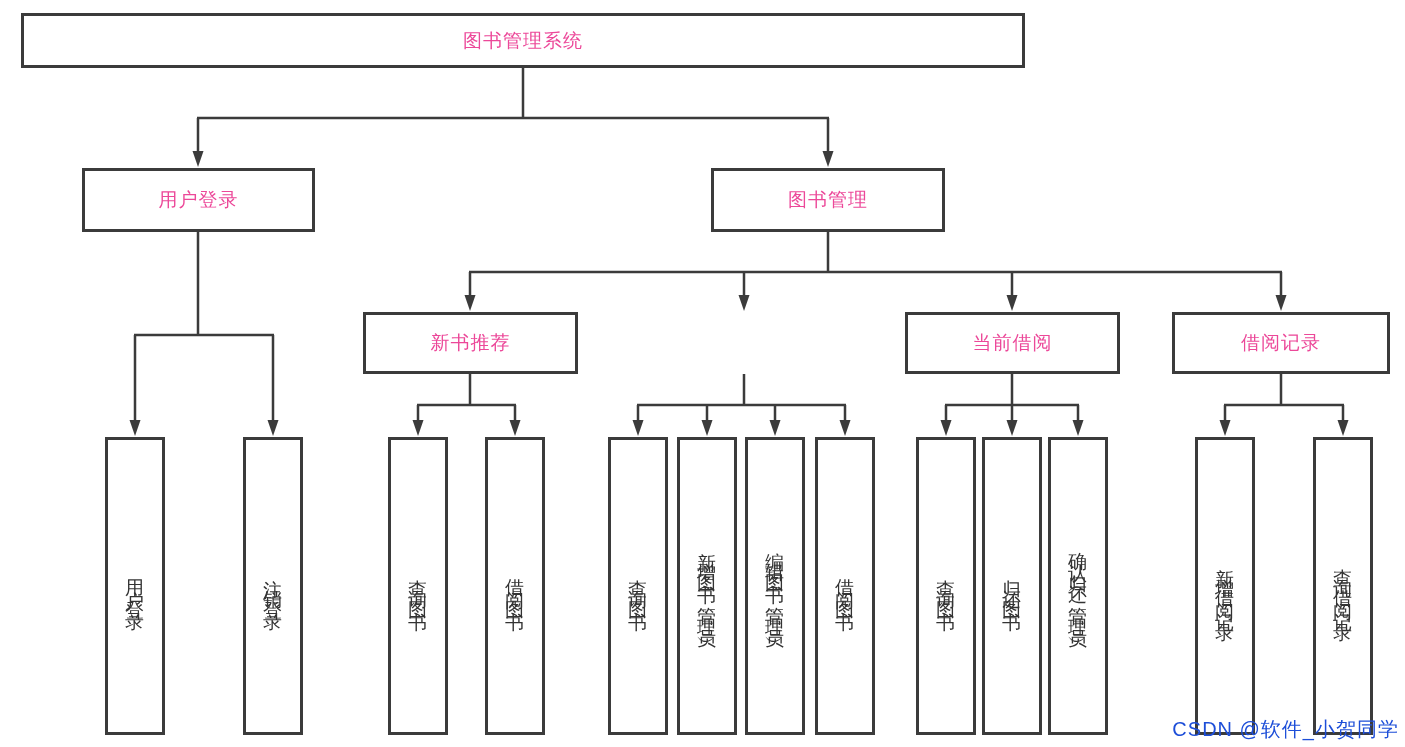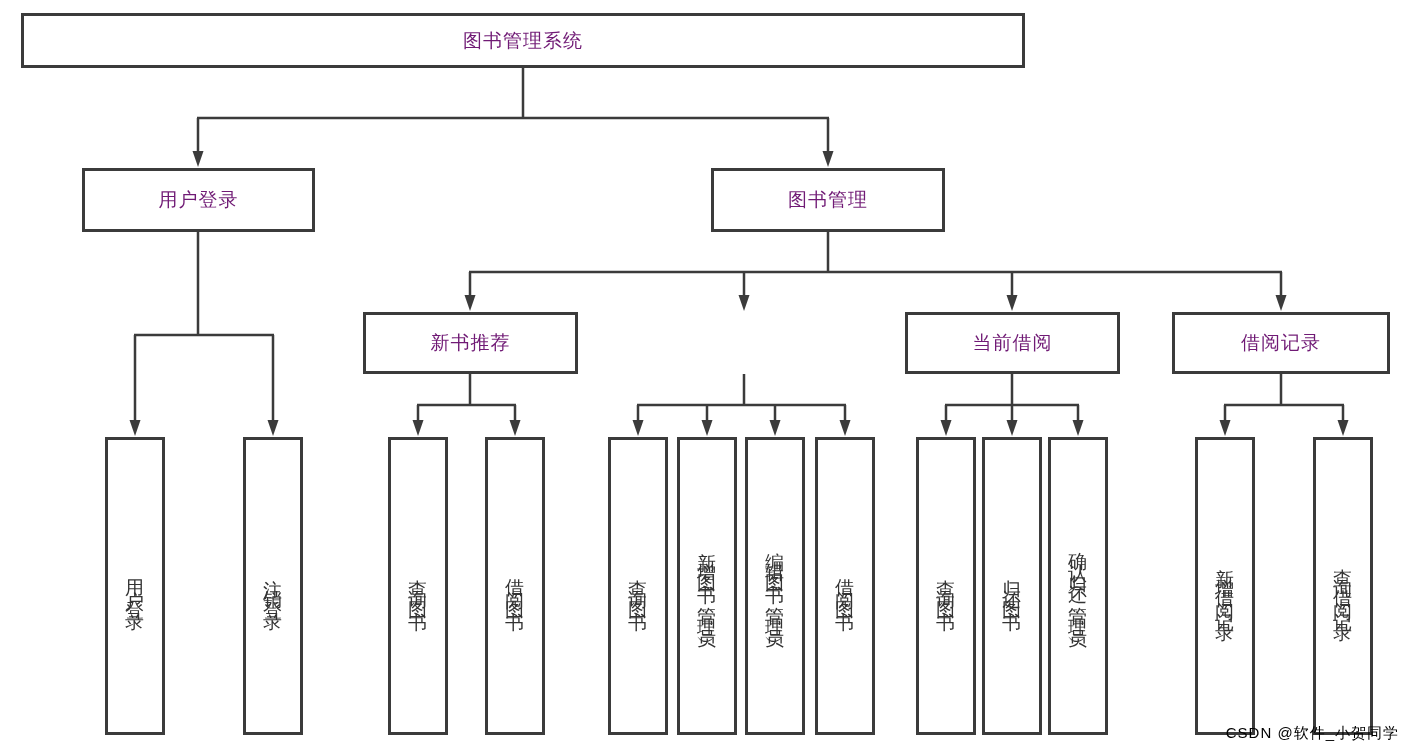--- a/index.html
+++ b/index.html
@@ -4,36 +4,36 @@
 <style>
   html,body{margin:0;padding:0;background:#ffffff;}
   .stage{
     position:relative;width:1405px;height:747px;background:#ffffff;overflow:hidden;
     font-family:"Liberation Sans","DejaVu Sans",sans-serif;color:#333333;
   }
   .stage *{box-sizing:border-box;}
   .hbox{
     position:absolute;border:3px solid #3b3b3b;background:#ffffff;
     display:flex;align-items:center;justify-content:center;
-    font-size:19px;letter-spacing:1px;color:#701a75;
+    font-size:19px;letter-spacing:1px;color:#ec4899;
   }
   .vbox{
     position:absolute;border:3px solid #3b3b3b;background:#ffffff;
     width:60px;height:298px;top:437px;
     display:flex;align-items:center;justify-content:center;
   }
   .vbox span{
     writing-mode:vertical-rl;text-orientation:mixed;
     font-size:19px;letter-spacing:11px;line-height:1;color:#333333;
     white-space:nowrap;
   }
   svg.connectors{position:absolute;left:0;top:0;width:1405px;height:747px;pointer-events:none;}
   .watermark{
     position:absolute;right:6px;bottom:4px;z-index:5;
-    font-size:15px;color:#000000;letter-spacing:1px;
+    font-size:20px;color:#1d4ed8;letter-spacing:1px;
   }
 </style>
 </head>
 <body>
 
 <div class="stage">
 
   <svg class="connectors" viewBox="0 0 1405 747" xmlns="http://www.w3.org/2000/svg">
     <g stroke="#3b3b3b" stroke-width="2.5" fill="none">
 

